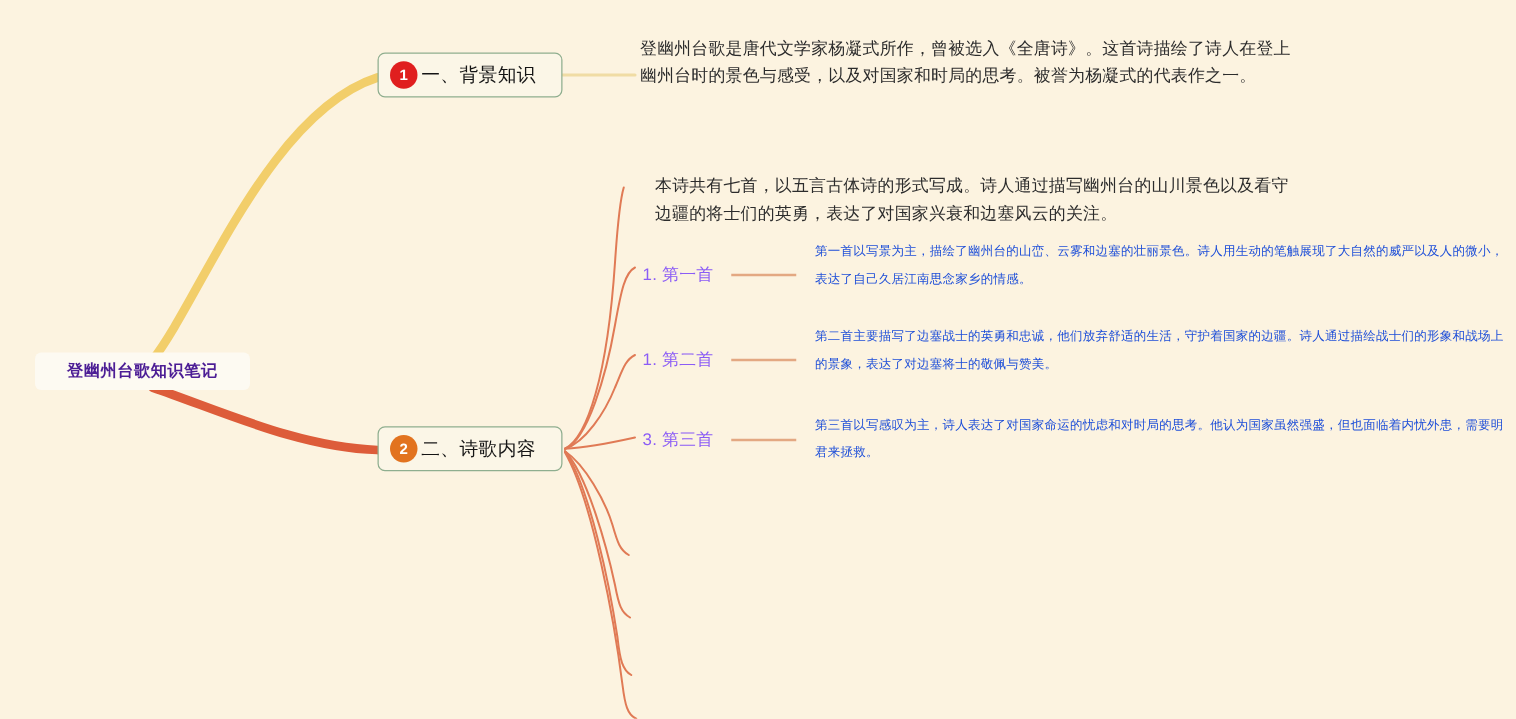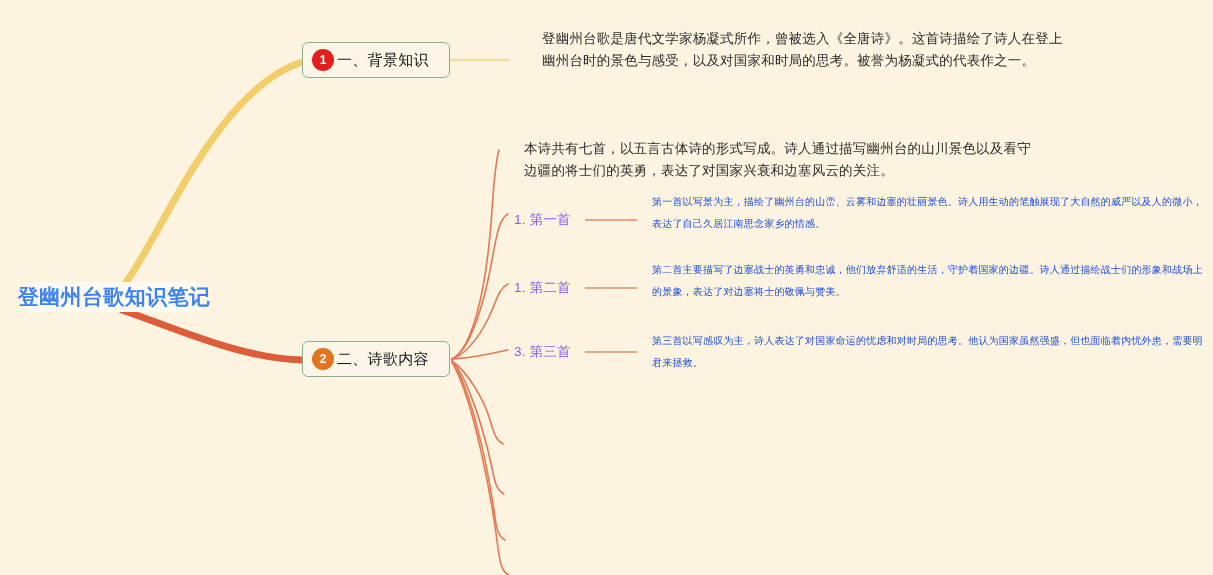--- a/index.html
+++ b/index.html
@@ -36,23 +36,23 @@
     width: 172px;
     height: 30px;
     background: #fdfaf2;
     border-radius: 5px;
     display: flex;
     align-items: center;
     justify-content: center;
     z-index: 5;
   }
   .root-label {
-    font-size: 21px;
+    font-size: 13px;
     font-weight: bold;
-    color: #3b82f6;
+    color: #4c1d95;
     letter-spacing: 0.4px;
     white-space: nowrap;
   }
 
   
   .branch-node {
     position: absolute;
     height: 36px;
     background: #fbf6e7;
     border: 1px solid #8fae8f;
@@ -86,21 +86,21 @@
   #branch-2 { left: 302px; top: 341px; width: 148px; }
 
   
   .text-block {
     position: absolute;
     font-size: 13.5px;
     line-height: 22px;
     color: #2c2c2c;
     letter-spacing: 0.2px;
   }
-  #text-background { left: 512px; top: 28px; width: 530px; margin-left: 30px; }
+  #text-background { left: 512px; top: 28px; width: 530px; }
   #text-content-intro { left: 524px; top: 138px; width: 516px; }
 
   
   .sub-item {
     position: absolute;
     display: flex;
     align-items: flex-start;
   }
   .sub-label-wrap {
     width: 138px;

